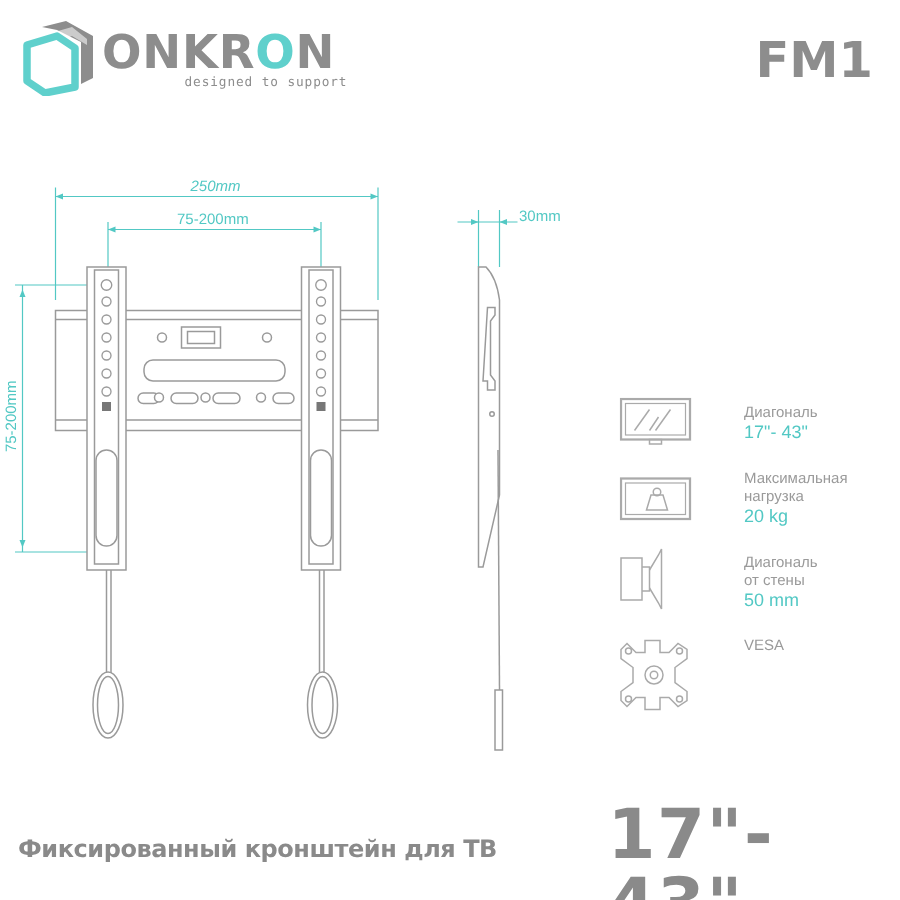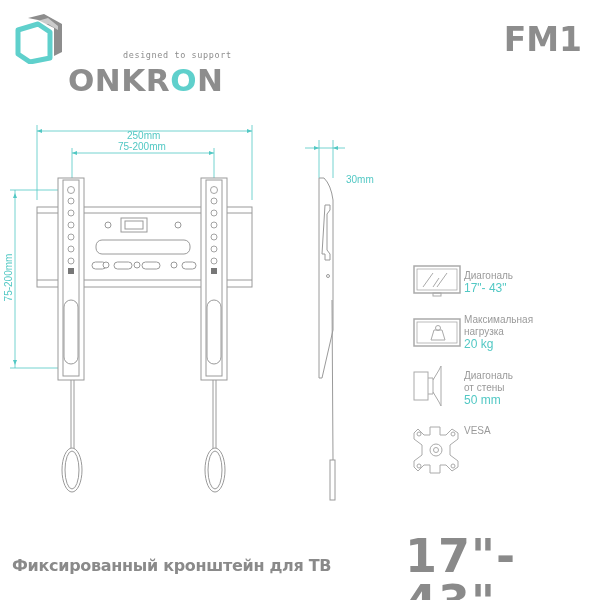--- a/index.html
+++ b/index.html
@@ -1,26 +1,26 @@
 <!DOCTYPE html>
 <html><head>
 <meta charset="utf-8">
 <style>
   html,body{margin:0;padding:0;background:#fff;}
   body{width:600px;height:600px;position:relative;overflow:hidden;font-family:"DejaVu Sans",sans-serif;color:#8a8a8a;}
   .abs{position:absolute;}
-  .logo-word{left:68px;top:20px;font-family:"DejaVu Sans",sans-serif;font-weight:bold;font-size:31px;letter-spacing:0.5px;color:#8d8d8d;line-height:1;margin-top:45px;}
+  .logo-word{left:68px;top:20px;font-family:"DejaVu Sans",sans-serif;font-weight:bold;font-size:31px;letter-spacing:0.5px;color:#8d8d8d;line-height:1;}
   .logo-word .o2{color:#5fd0cc;}
   .logo-tag{left:123px;top:50px;font-size:8.5px;color:#8d8d8d;letter-spacing:0.6px;font-family:"DejaVu Sans Mono",monospace;}
   .model{right:18px;top:20px;font-size:33px;font-weight:bold;color:#8d8d8d;font-family:"DejaVu Sans",sans-serif;}
   .dim{font-size:10px;color:#52c8c4;font-family:"Liberation Sans",sans-serif;}
   .dim-vert{left:-14px;top:285px;transform:rotate(-90deg);transform-origin:center;width:60px;text-align:center;}
   .spec-label{font-size:10px;color:#9a9a9a;font-family:"Liberation Sans",sans-serif;line-height:12px;}
   .spec-value{font-size:12px;color:#52c8c4;font-family:"Liberation Sans",sans-serif;line-height:13px;}
-  .spec-block{left:464px;}
+  .spec-block{left:496px;}
   .footer-text{left:12px;top:556px;font-size:16px;font-weight:bold;color:#8a8a8a;font-family:"DejaVu Sans",sans-serif;letter-spacing:-0.3px;}
   .footer-range{left:405px;top:533px;font-size:46px;font-weight:bold;color:#8a8a8a;font-family:"DejaVu Sans",sans-serif;letter-spacing:1px;line-height:1;}
 </style>
 </head>
 <body>
 
 <div class="abs" style="left:14px;top:12px;width:250px;height:50px;">
   <svg width="50" height="52" viewBox="0 0 50 52" style="position:absolute;left:0;top:0;">
     <path d="M14 6 L30 2 L48 12 L48 40 L40 44 L40 16 L24 8 Z" fill="#8d8d8d"></path>
     <path d="M20 10 L34 6 L44 14 L44 18 L34 12 L22 16 Z" fill="#fff" opacity="0.55"></path>
@@ -102,21 +102,21 @@
       <circle cx="214" cy="213" r="3"></circle>
       <circle cx="214" cy="225" r="3"></circle>
       <circle cx="214" cy="237" r="3"></circle>
       <circle cx="214" cy="249" r="3"></circle>
       <circle cx="214" cy="261" r="3"></circle>
   </g>
   <rect x="68" y="268" width="6" height="6" fill="#777"></rect>
   <rect x="211" y="268" width="6" height="6" fill="#777"></rect>
 </svg>
 
-<div class="abs dim" style="left:127px;top:130px;">250mm</div>
+<div class="abs dim" style="left:127px;top:119px;font-style:italic;">250mm</div>
 <div class="abs dim" style="left:118px;top:141px;">75-200mm</div>
 <div class="abs dim dim-vert" style="left:-22px;top:272px;">75-200mm</div>
 
 <svg class="abs" style="left:295px;top:135px;" width="90" height="380" viewBox="295 135 90 380">
   <g stroke="#52c8c4" stroke-width="0.8" fill="none">
     <line x1="319" y1="140" x2="319" y2="178"></line>
     <line x1="333" y1="140" x2="333" y2="178"></line>
     <line x1="305" y1="148" x2="345" y2="148"></line>
   </g>
   <g fill="#52c8c4">
@@ -124,21 +124,21 @@
       <polygon points="333,148 338,146 338,150"></polygon>
     </g>
   <g stroke="#9a9a9a" stroke-width="1" fill="#fff">
     <path d="M319 178 L324 178 Q331 185 333 200 L333 330 L322 378 L319 378 Z"></path>
     <path d="M325 205 L330 205 L330 210 L327 214 L327 250 L330 254 L330 260 L325 260 L325 254 L322 254 Z" fill="none"></path>
     <circle cx="328" cy="276" r="1.5"></circle>
     <line x1="332" y1="300" x2="333" y2="460"></line>
     <rect x="330" y="460" width="5" height="40"></rect>
   </g>
 </svg>
-<div class="abs dim" style="left:346px;top:139px;margin-top:35px;">30mm</div>
+<div class="abs dim" style="left:346px;top:139px;">30mm</div>
 
 <svg class="abs" style="left:413px;top:265px;" width="50" height="35" viewBox="0 0 50 35">
   <rect x="1" y="1" width="46" height="27" fill="none" stroke="#aaa" stroke-width="1.5"></rect>
   <rect x="4" y="4" width="40" height="21" fill="none" stroke="#aaa" stroke-width="0.8"></rect>
   <line x1="10" y1="22" x2="20" y2="8" stroke="#aaa"></line>
     <line x1="20" y1="22" x2="26" y2="13" stroke="#aaa"></line>
     <line x1="24" y1="22" x2="34" y2="8" stroke="#aaa"></line>
   <rect x="20" y="28" width="8" height="3" fill="none" stroke="#aaa"></rect>
 </svg>
 <div class="abs spec-block" style="top:270px;">

